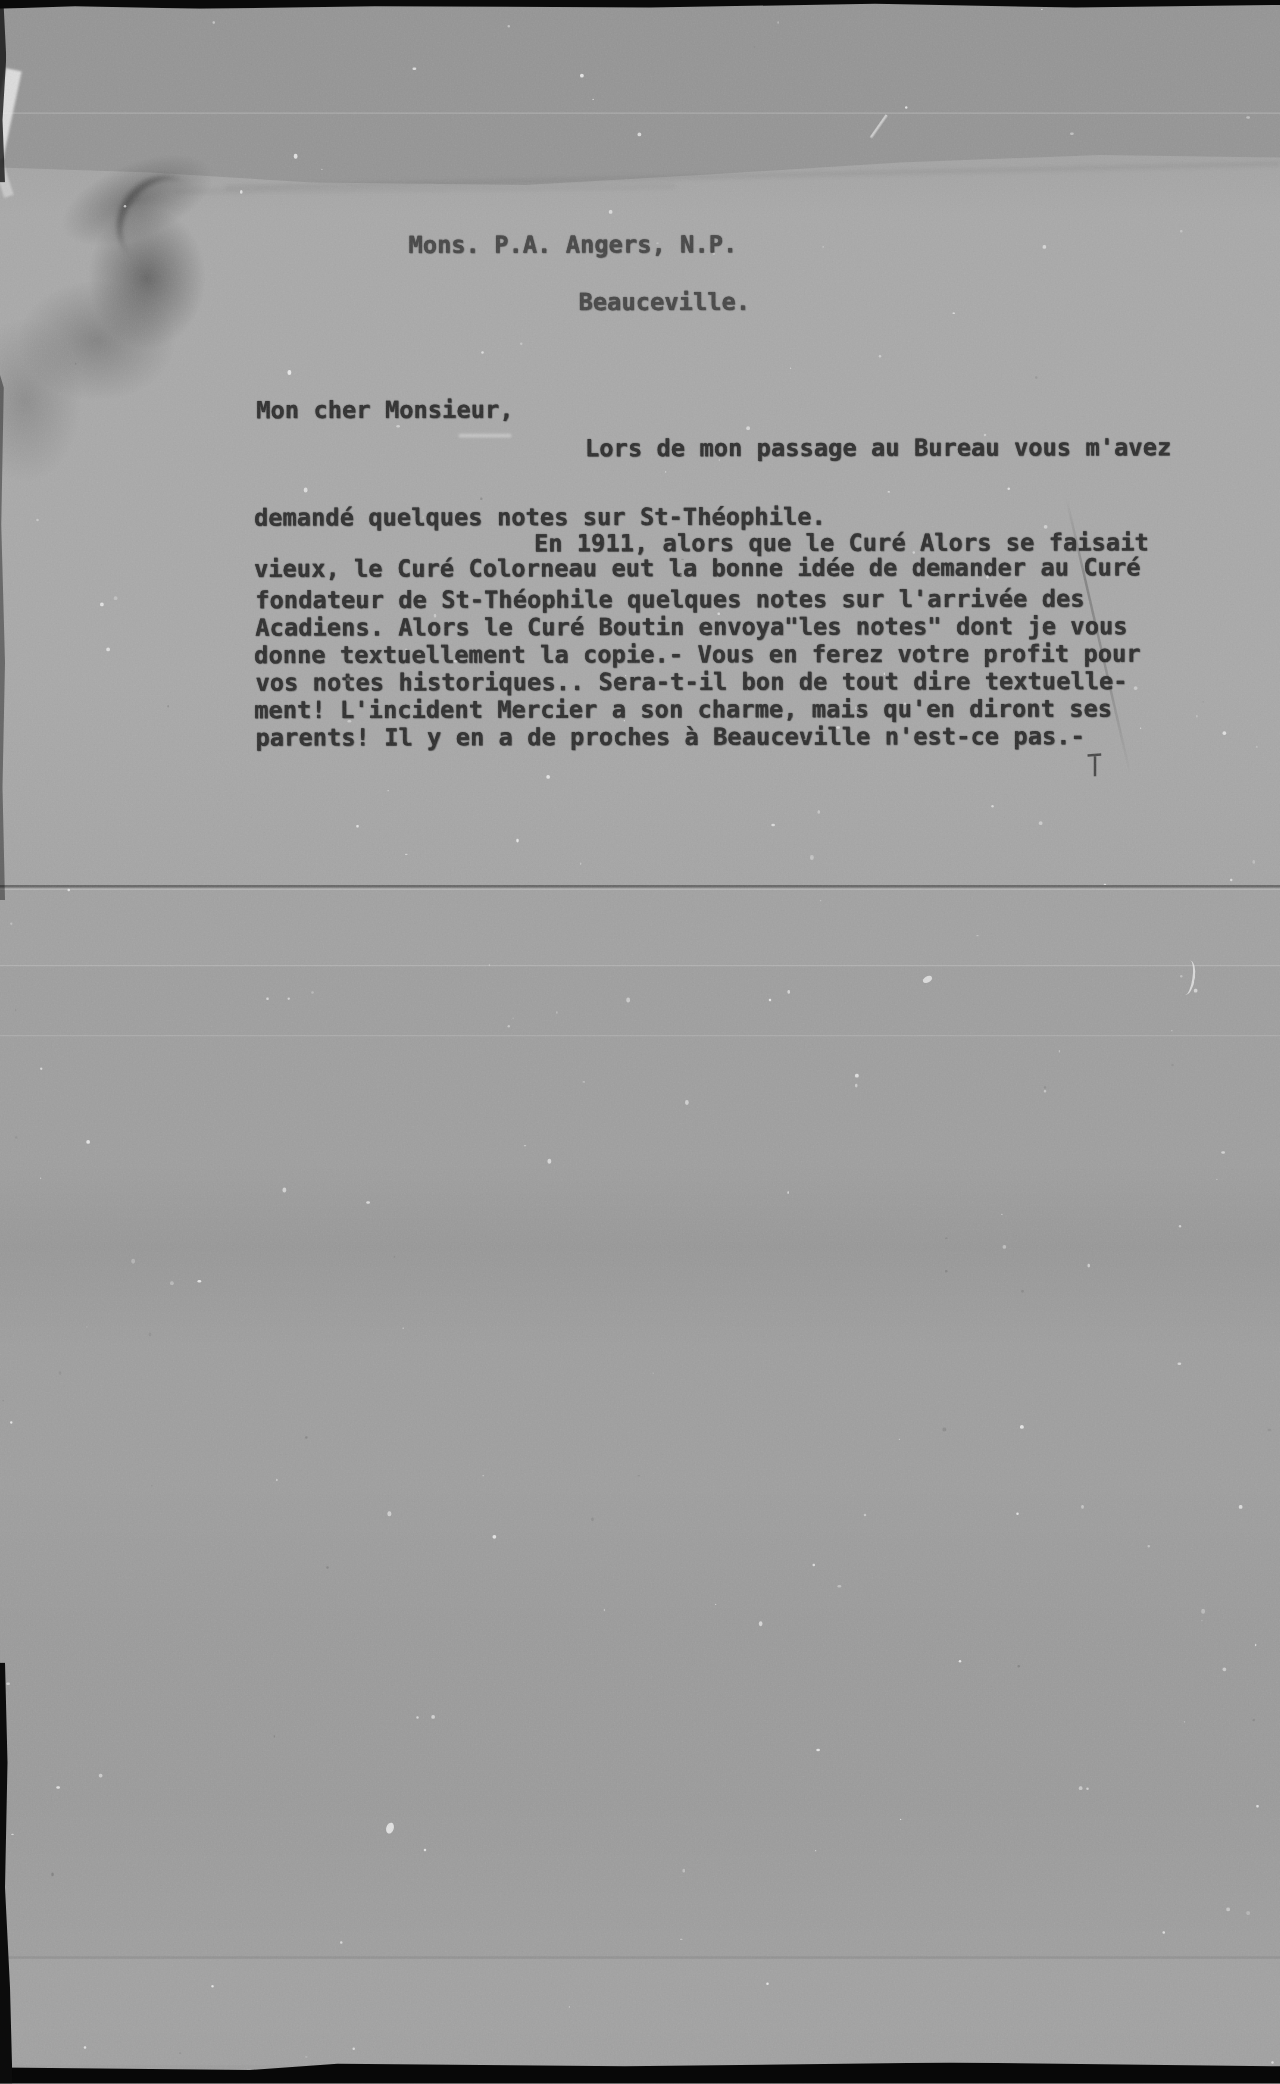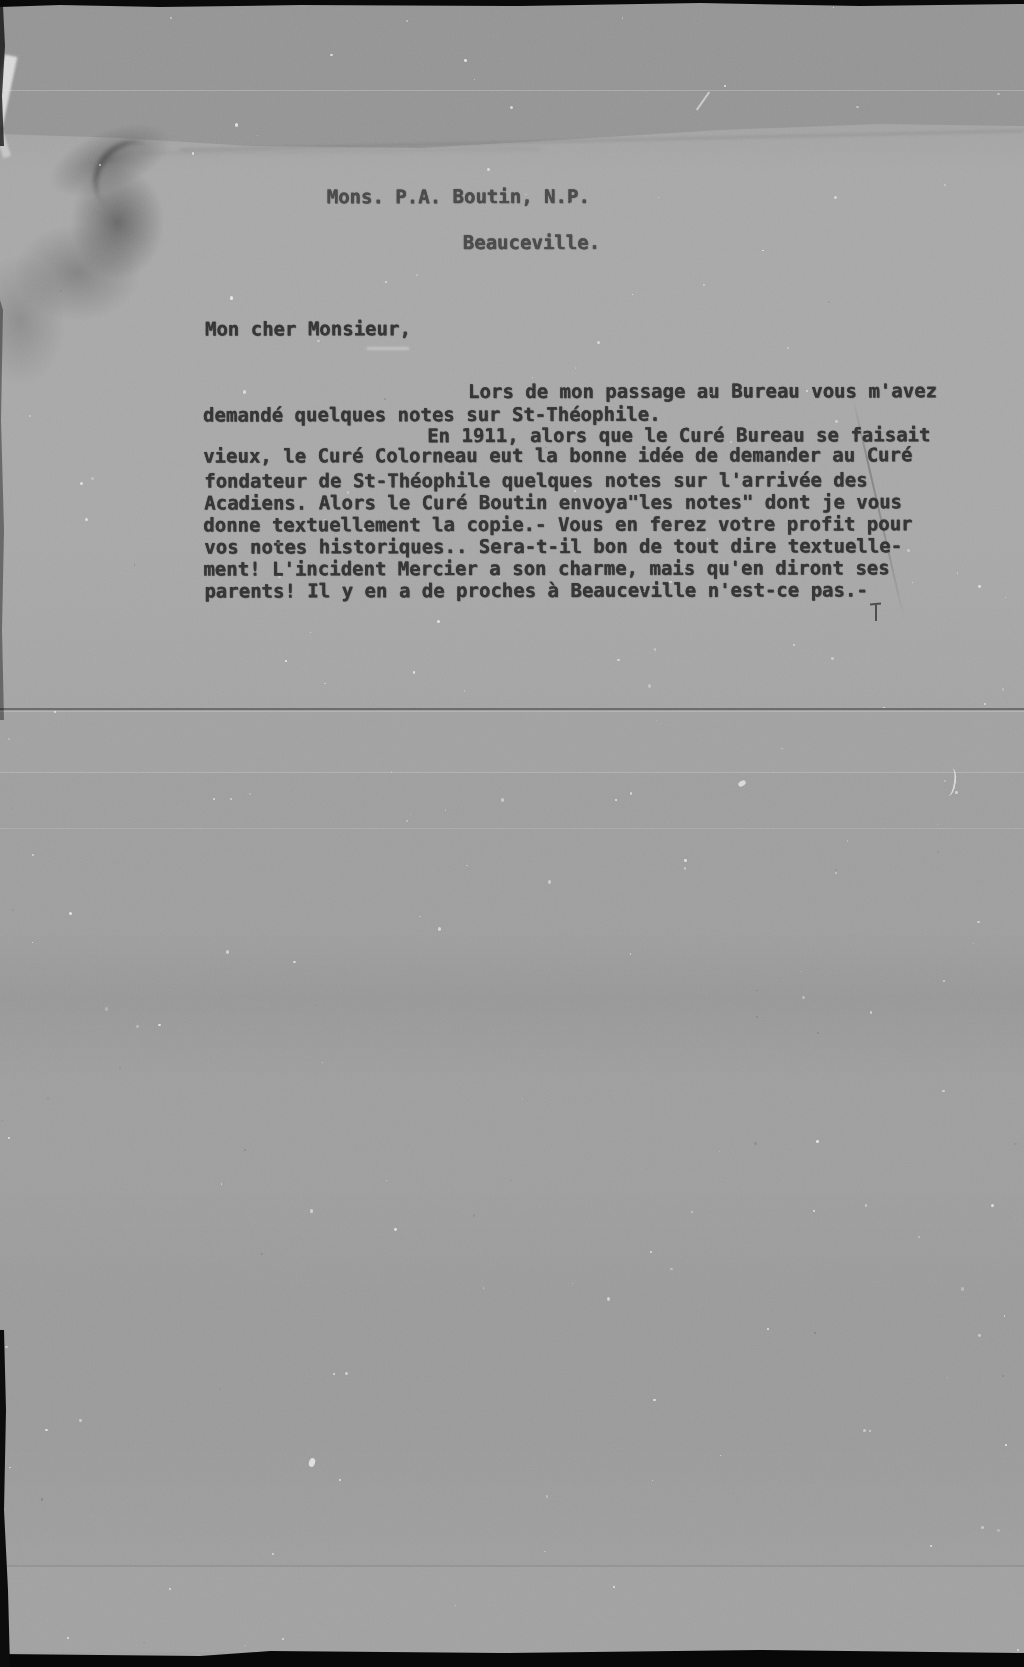--- a/index.html
+++ b/index.html
@@ -101,26 +101,26 @@
 
   <div class="band-below"></div>
   <div class="line-772"></div>
   <div class="line-828"></div>
   <div class="band-dark-mid"></div>
   <div class="band-dark-low"></div>
   <div class="line-1565"></div>
   <div class="band-bottom-light"></div>
 
   <div class="typed">
-    <div class="line light" style="left:327px;top:186px">Mons. P.A. Boutin, N.P.</div>
+    <div class="line light" style="left:327px;top:186px">Mons. P.A. Angers, N.P.</div>
     <div class="line light" style="left:463px;top:232px">Beauceville.</div>
     <div class="line" style="left:205px;top:318px">Mon cher Monsieur,</div>
-    <div class="line" style="left:468px;top:381px">Lors de mon passage au Bureau vous m'avez</div>
+    <div class="line" style="left:468px;top:349px">Lors de mon passage au Bureau vous m'avez</div>
     <div class="line" style="left:203px;top:404px">demandé quelques notes sur St-Théophile.</div>
-    <div class="line" style="left:427px;top:425px">En 1911, alors que le Curé Bureau se faisait</div>
+    <div class="line" style="left:427px;top:425px">En 1911, alors que le Curé Alors se faisait</div>
     <div class="line" style="left:203px;top:445px">vieux, le Curé Colorneau eut la bonne idée de demander au Curé</div>
     <div class="line" style="left:204px;top:470px">fondateur de St-Théophile quelques notes sur l'arrivée des</div>
     <div class="line" style="left:204px;top:492px">Acadiens. Alors le Curé Boutin envoya"les notes" dont je vous</div>
     <div class="line" style="left:203px;top:514px">donne textuellement la copie.- Vous en ferez votre profit pour</div>
     <div class="line" style="left:204px;top:536px">vos notes historiques.. Sera-t-il bon de tout dire textuelle-</div>
     <div class="line" style="left:203px;top:558px">ment! L'incident Mercier a son charme, mais qu'en diront ses</div>
     <div class="line" style="left:204px;top:580px">parents! Il y en a de proches à Beauceville n'est-ce pas.-</div>
   </div>
 
   <div id="speckles">

